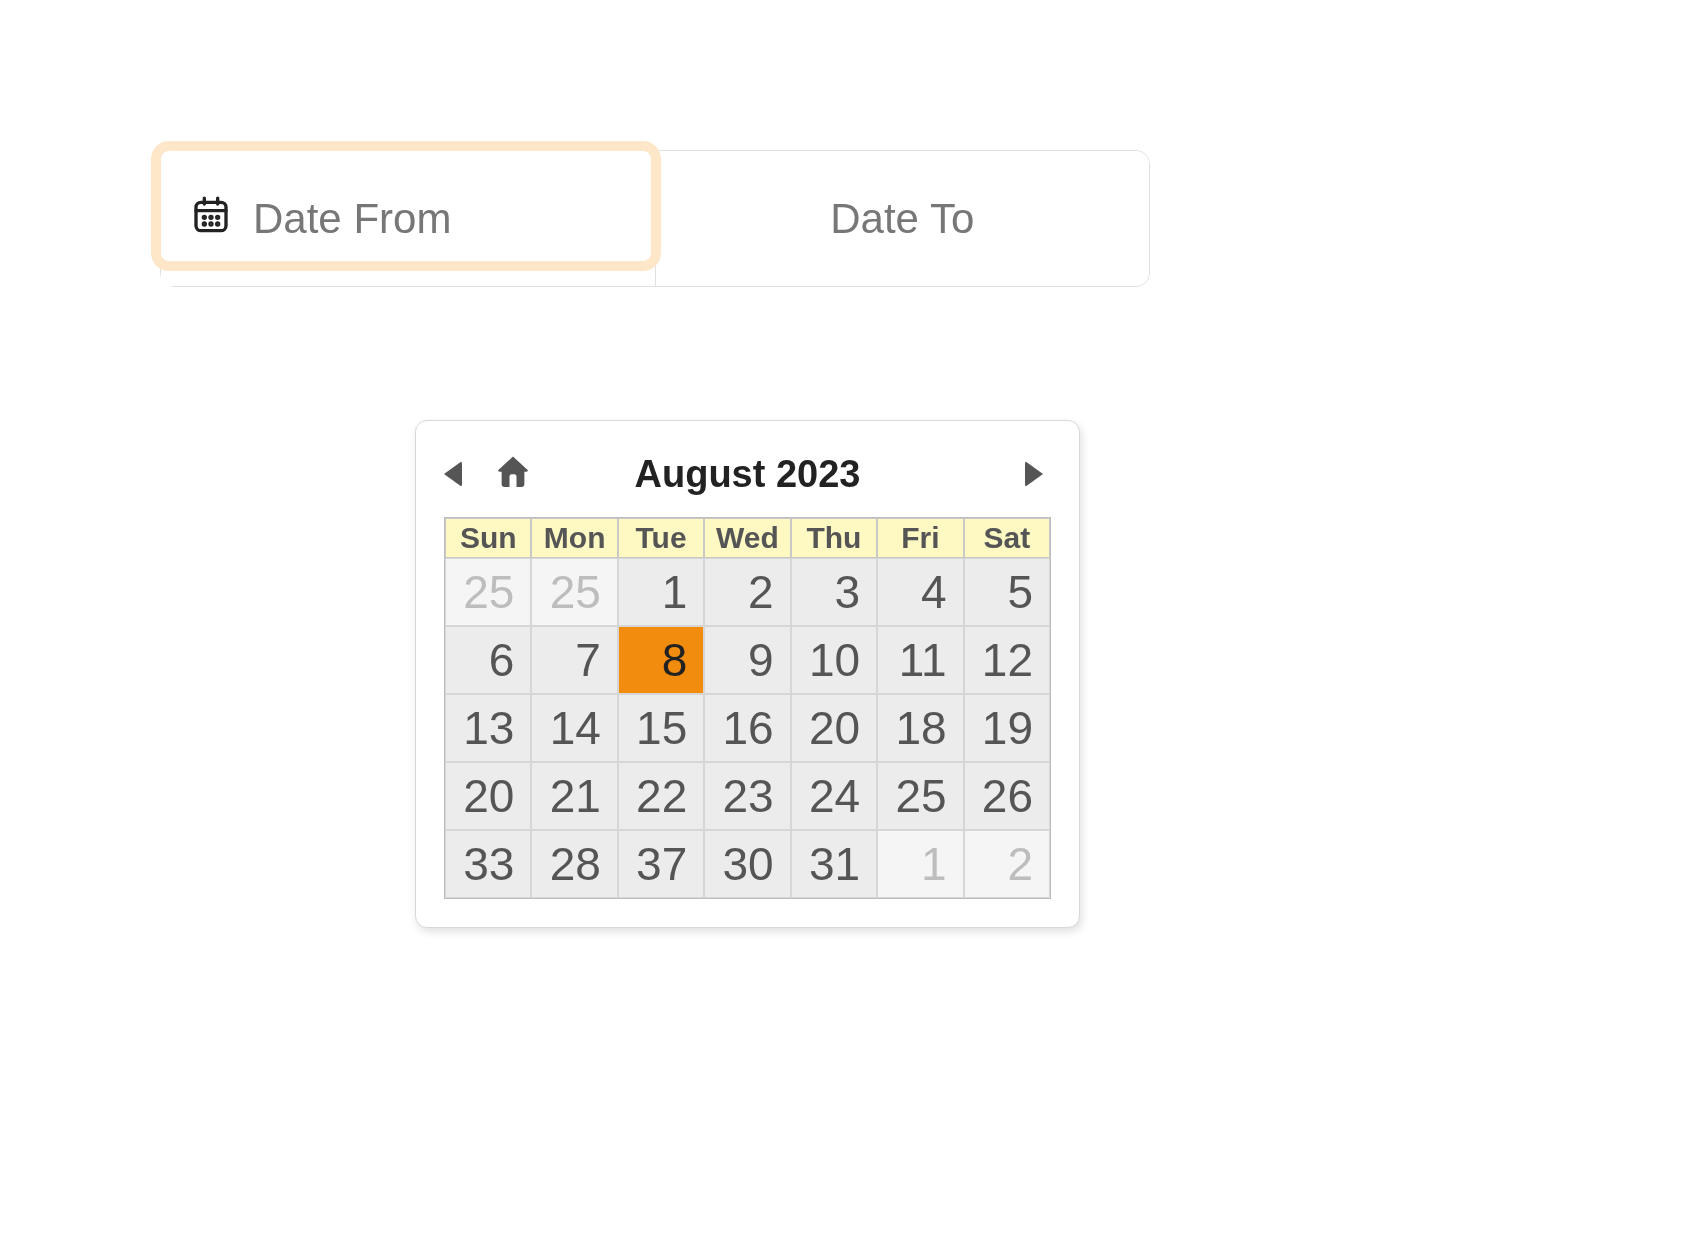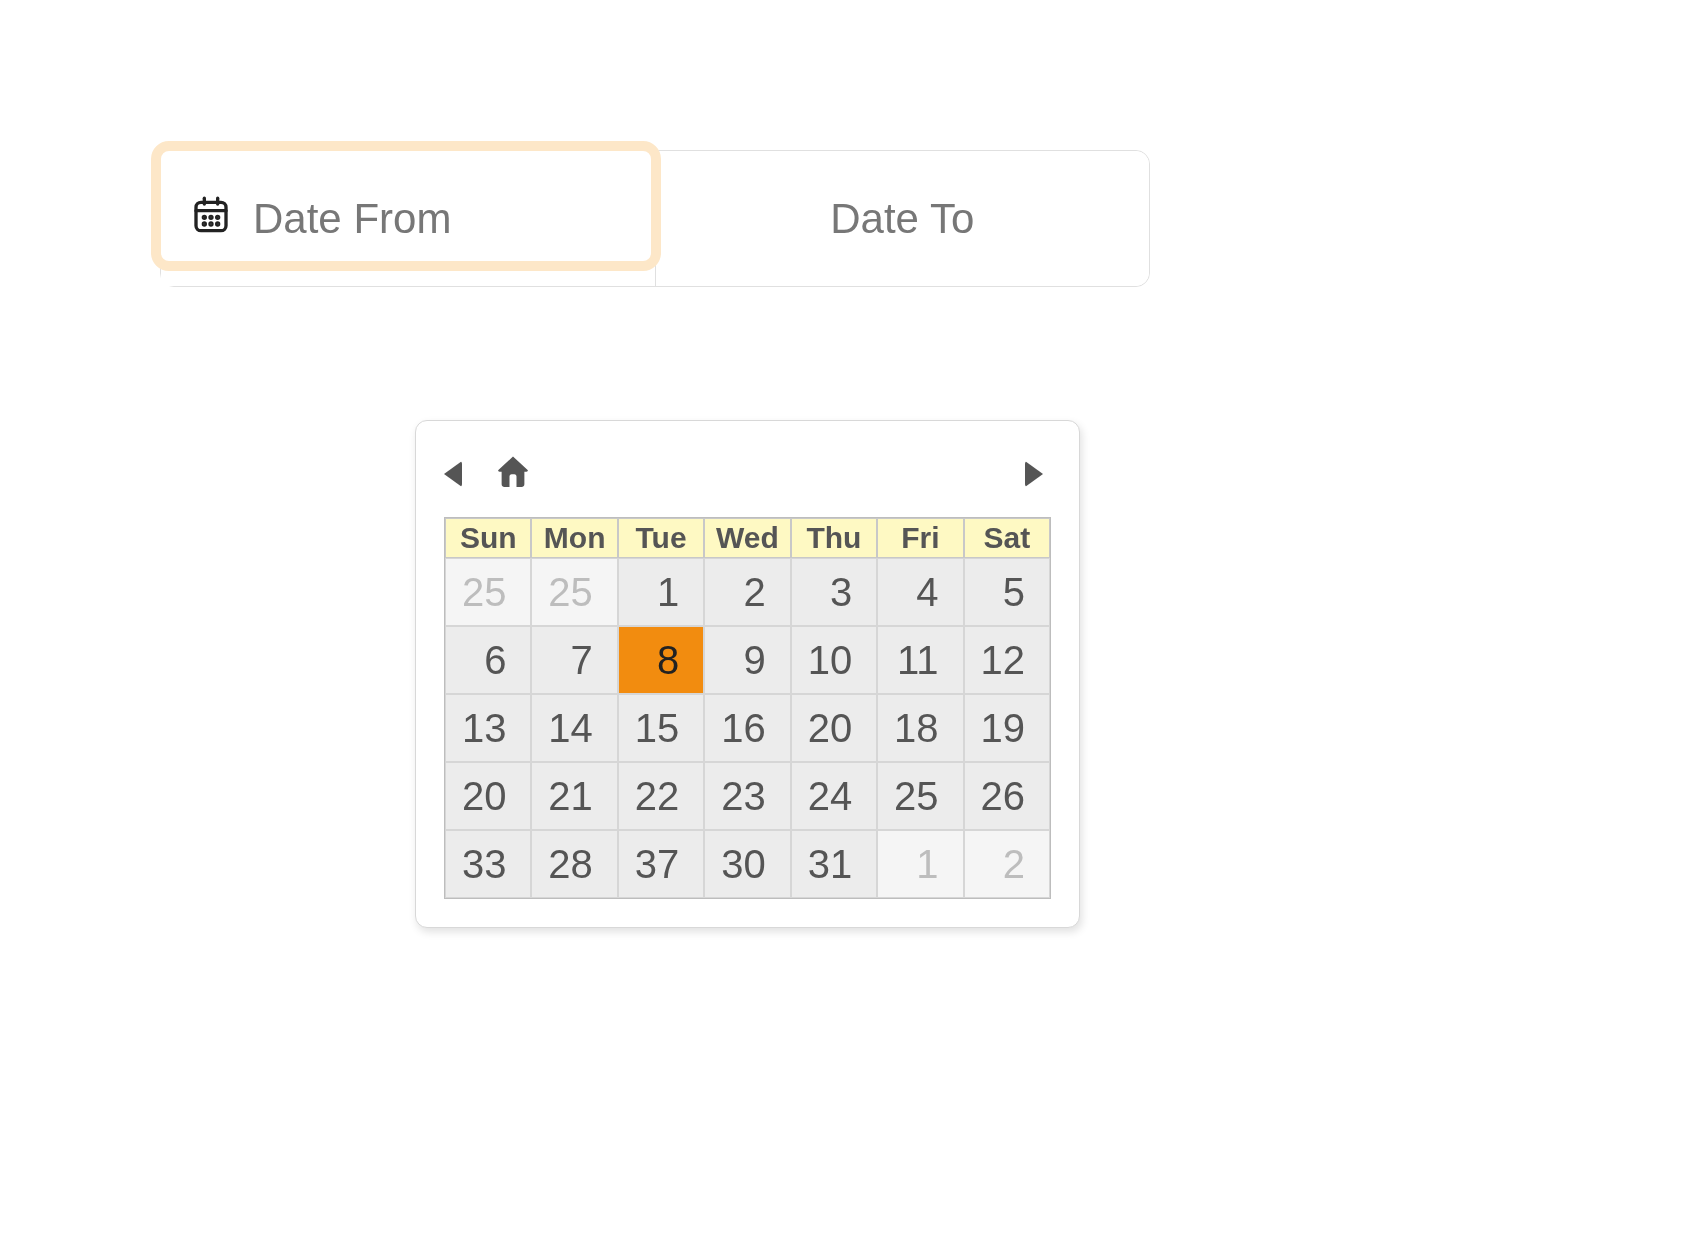--- a/index.html
+++ b/index.html
@@ -123,22 +123,22 @@
     font-weight: 600;
     color: #555;
   }
   .day {
     background: #ececec;
     border: 1px solid #d6d6d6;
     height: 68px;
     display: flex;
     align-items: center;
     justify-content: flex-end;
-    padding-right: 24px;
-    font-size: 40px;
+    padding-right: 16px;
+    font-size: 46px;
     color: #555;
     cursor: pointer;
   }
   .day.out {
     background: #f5f5f5;
     color: #bdbdbd;
   }
   .day.sel {
     background: #f28c0f;
     color: #222;
@@ -178,20 +178,21 @@
   <div class="calendar">
     <div class="cal-header">
       <div class="nav-left-group">
         <div class="arrow-btn arrow-left"></div>
         <span class="home-btn">
           <svg width="42" height="42" viewBox="0 0 24 24" fill="currentColor">
             <path d="M12 3.2 L3.5 11 C3.5 11 3.5 11.8 4.4 11.8 L5.5 11.8 V19 C5.5 20 6.3 20.5 7 20.5 H10 V14.5 C10 13.7 10.7 13.3 11.2 13.3 H12.8 C13.3 13.3 14 13.7 14 14.5 V20.5 H17 C17.7 20.5 18.5 20 18.5 19 V11.8 H19.6 C20.5 11.8 20.5 11 20.5 11 Z"></path>
           </svg>
         </span>
       </div>
+      <div class="month-title">August 2023</div>
       <div class="arrow-btn arrow-right"></div>
     </div>
     <div class="cal-grid" id="cal-grid">
         <div class="dow">Sun</div>
         <div class="dow">Mon</div>
         <div class="dow">Tue</div>
         <div class="dow">Wed</div>
         <div class="dow">Thu</div>
         <div class="dow">Fri</div>
         <div class="dow">Sat</div>

